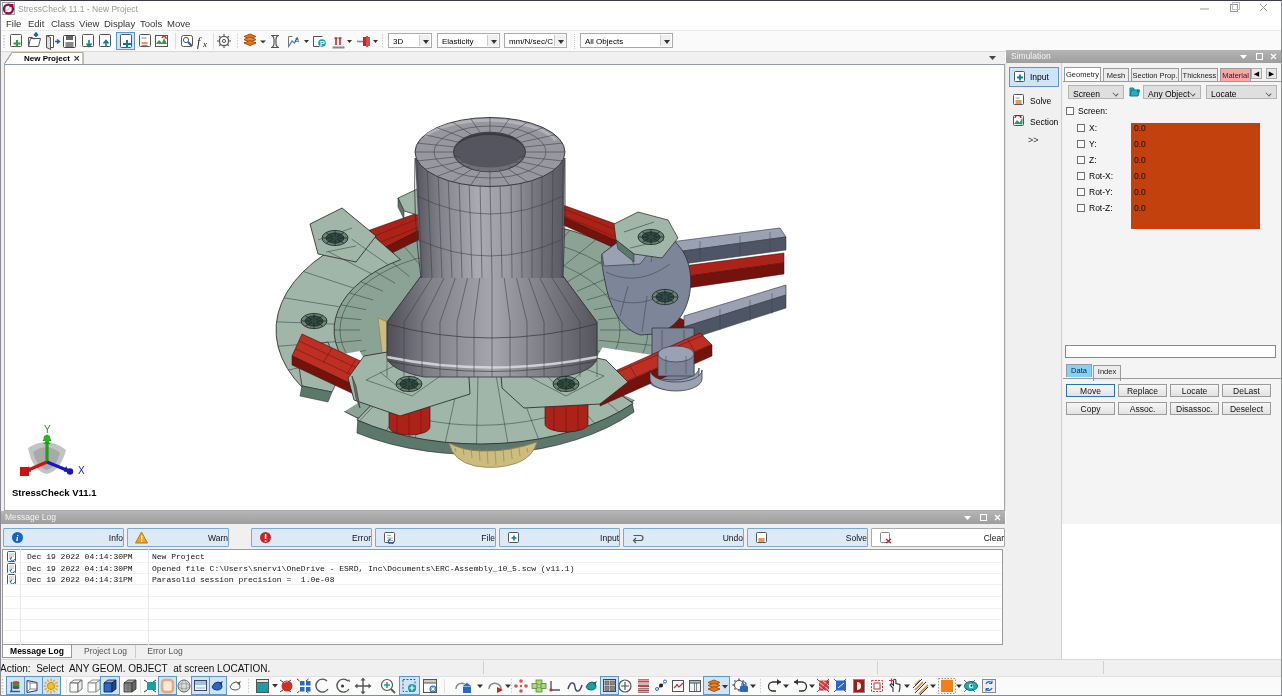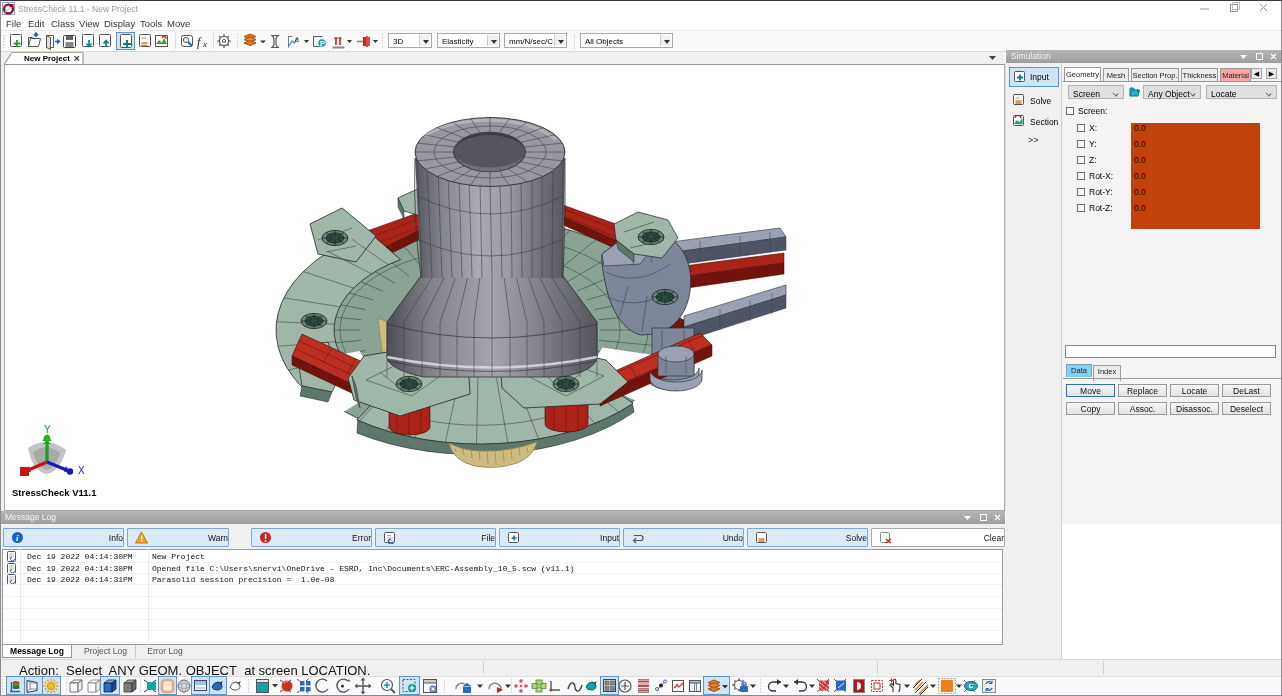--- a/index.html
+++ b/index.html
@@ -642,21 +642,21 @@
 <div class="abs" style="left:3px;top:642px;width:999px;height:1px;background:#f2f2f2"></div>
 <div class="abs" style="left:20px;top:549px;width:1px;height:96px;background:#e8e8e8"></div>
 <div class="abs" style="left:148px;top:549px;width:1px;height:96px;background:#e8e8e8"></div>
 <div class="ltab" style="left:2px;top:645px;width:70px;background:#fff;border:1px solid #9a9a9a;border-top:none;color:#000;font-weight:bold;text-align:center;line-height:12px">Message Log</div>
 <div class="ltab" style="left:76px;top:645px;width:60px;text-align:center;line-height:12px;border-right:1px solid #ccc">Project Log</div>
 <div class="ltab" style="left:140px;top:645px;width:50px;text-align:center;line-height:12px">Error Log</div>
 <div class="abs" style="left:1px;top:659px;width:1280px;height:17px;background:#f0f0f0;border-top:1px solid #d8d8d8"></div>
 <div class="abs" style="left:483px;top:661px;width:1px;height:13px;background:#d0d0d0"></div>
 <div class="abs" style="left:877px;top:661px;width:1px;height:13px;background:#d0d0d0"></div>
 <div class="abs" style="left:1103px;top:661px;width:1px;height:13px;background:#d0d0d0"></div>
-<div class="abs" style="left:19px;top:663px;font-size:13px;color:#111">Action:&nbsp; Select&nbsp; ANY GEOM. OBJECT&nbsp; at screen LOCATION.</div>
+<div class="abs" style="left:0;top:663px;font-size:10px;color:#111">Action:&nbsp; Select&nbsp; ANY GEOM. OBJECT&nbsp; at screen LOCATION.</div>
 <div class="abs" style="left:1px;top:676px;width:1280px;height:19px;background:#fafafa;border-top:1px solid #e0e0e0"></div>
 <svg class="abs" style="left:0;top:676px" width="1010" height="20" fill="none">
     <rect x="6.5" y="0.5" width="18" height="18" fill="#cfe4f7" stroke="#5a96cf"></rect>
     <rect x="24.5" y="0.5" width="18" height="18" fill="#cfe4f7" stroke="#5a96cf"></rect>
     <rect x="42.5" y="0.5" width="18" height="18" fill="#cfe4f7" stroke="#5a96cf"></rect>
     <path d="M10 15.5 h10 M11.5 16 v-10" stroke="#1565c0" stroke-width="1.4"></path>
     <ellipse cx="16" cy="7" rx="3.5" ry="2" fill="#d04020"></ellipse>
     <ellipse cx="16" cy="9.5" rx="3.5" ry="2" fill="#28a028"></ellipse>
     <ellipse cx="16" cy="11.5" rx="3.5" ry="1.6" fill="#555"></ellipse>
     <path d="M27 4.5 l10 2 v8 l-10 2 z" stroke="#335" fill="#fff"></path>

